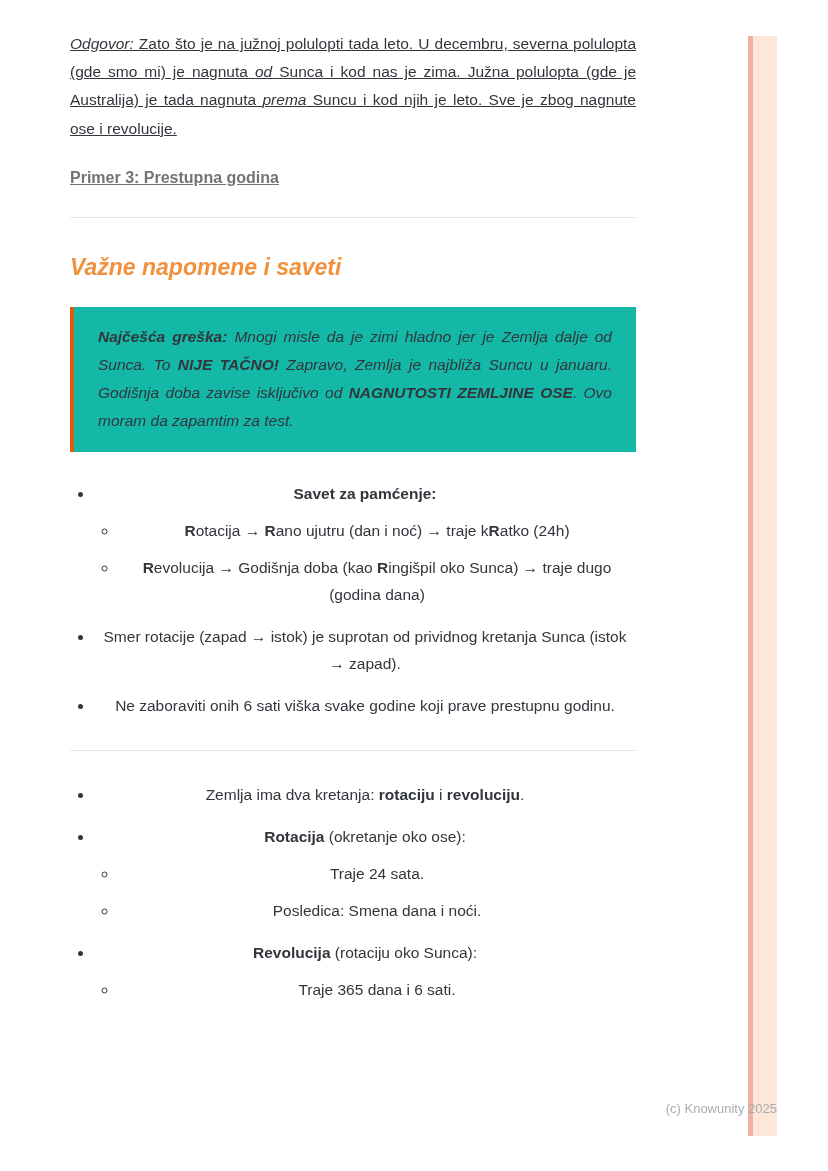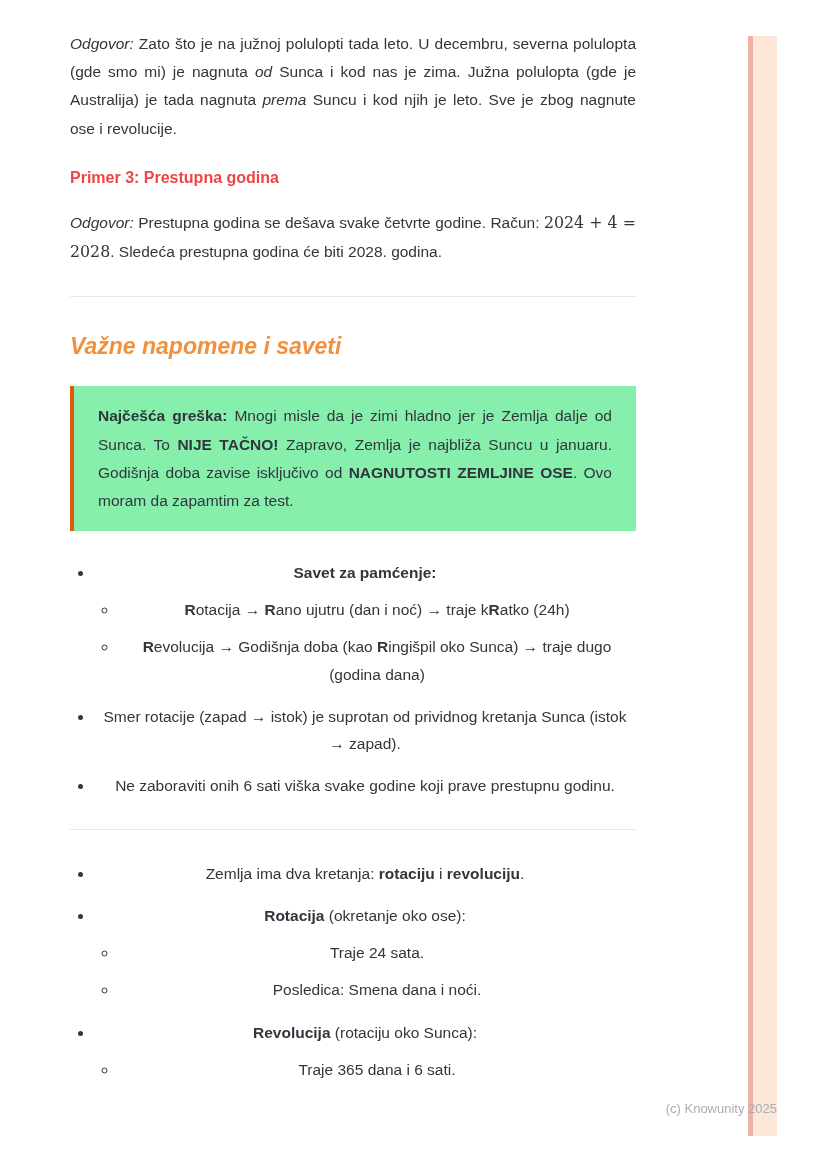--- a/index.html
+++ b/index.html
@@ -11,39 +11,42 @@
     font-family:"Liberation Sans","DejaVu Sans",sans-serif;
     color:#32363c;
   }
   .content{
     position:absolute;left:70px;top:30px;width:566px;
   }
   .para{
     font-size:15.5px;line-height:1.82;
     margin:0 0 22px 0;
     text-align:justify;
+    text-decoration:underline;
   }
   .h3{
-    font-size:16px;font-weight:700;color:#ef4444;
+    font-size:16px;font-weight:700;color:#737373;
     margin:26px 0 22px 0;
+    text-decoration:underline;
   }
   .h2{
     font-size:23px;font-weight:700;color:#f2913d;
     margin:36px 0 26px 0;
     font-style:italic;
   }
   .divider{
     border:none;border-top:1px solid #e8e8e8;
     margin:30px 0 30px 0;
   }
   .callout{
-    background:#86efac;
+    background:#14b8a6;
     border-left:4px solid #e1590a;
     padding:16px 24px;
     margin:4px 0 28px 0;
+    font-style:italic;
   }
   .callout-text{
     margin:0;font-size:15.5px;line-height:1.82;text-align:justify;
   }
   .list{
     margin:0 0 26px 0;padding:0 0 0 24px;
     font-size:15.5px;line-height:1.75;
   }
   .list > li{margin-bottom:15px;text-align:center;}
   .sublist{
@@ -75,21 +78,20 @@
     <div class="strip-band"></div>
   </div>
 
   <div class="content">
 
     <p class="para"><span class="seg-i">Odgovor:</span><span> Zato što je na južnoj polulopti tada leto. U decembru, severna polulopta (gde smo mi) je nagnuta </span><span class="seg-i">od</span><span> Sunca i kod nas je zima. Južna polulopta (gde je Australija) je tada nagnuta </span><span class="seg-i">prema</span><span> Suncu i kod njih je leto. Sve je zbog nagnute ose i revolucije.</span></p>
 
     <h3 class="h3">Primer 3: Prestupna godina</h3>
 
 
-    <p class="para"><span class="seg-i">Odgovor:</span><span> Prestupna godina se dešava svake četvrte godine. Račun: </span><span class="seg-m">2024 + 4 = 2028</span><span>. Sledeća prestupna godina će biti 2028. godina.</span></p>
 
     <hr class="divider">
 
     <h2 class="h2">Važne napomene i saveti</h2>
 
     <div class="callout">
       <p class="callout-text"><span class="seg-b">Najčešća greška:</span><span> Mnogi misle da je zimi hladno jer je Zemlja dalje od Sunca. To </span><span class="seg-b">NIJE TAČNO!</span><span> Zapravo, Zemlja je najbliža Suncu u januaru. Godišnja doba zavise isključivo od </span><span class="seg-b">NAGNUTOSTI ZEMLJINE OSE</span><span>. Ovo moram da zapamtim za test.</span></p>
     </div>
 
     <ul class="list">

